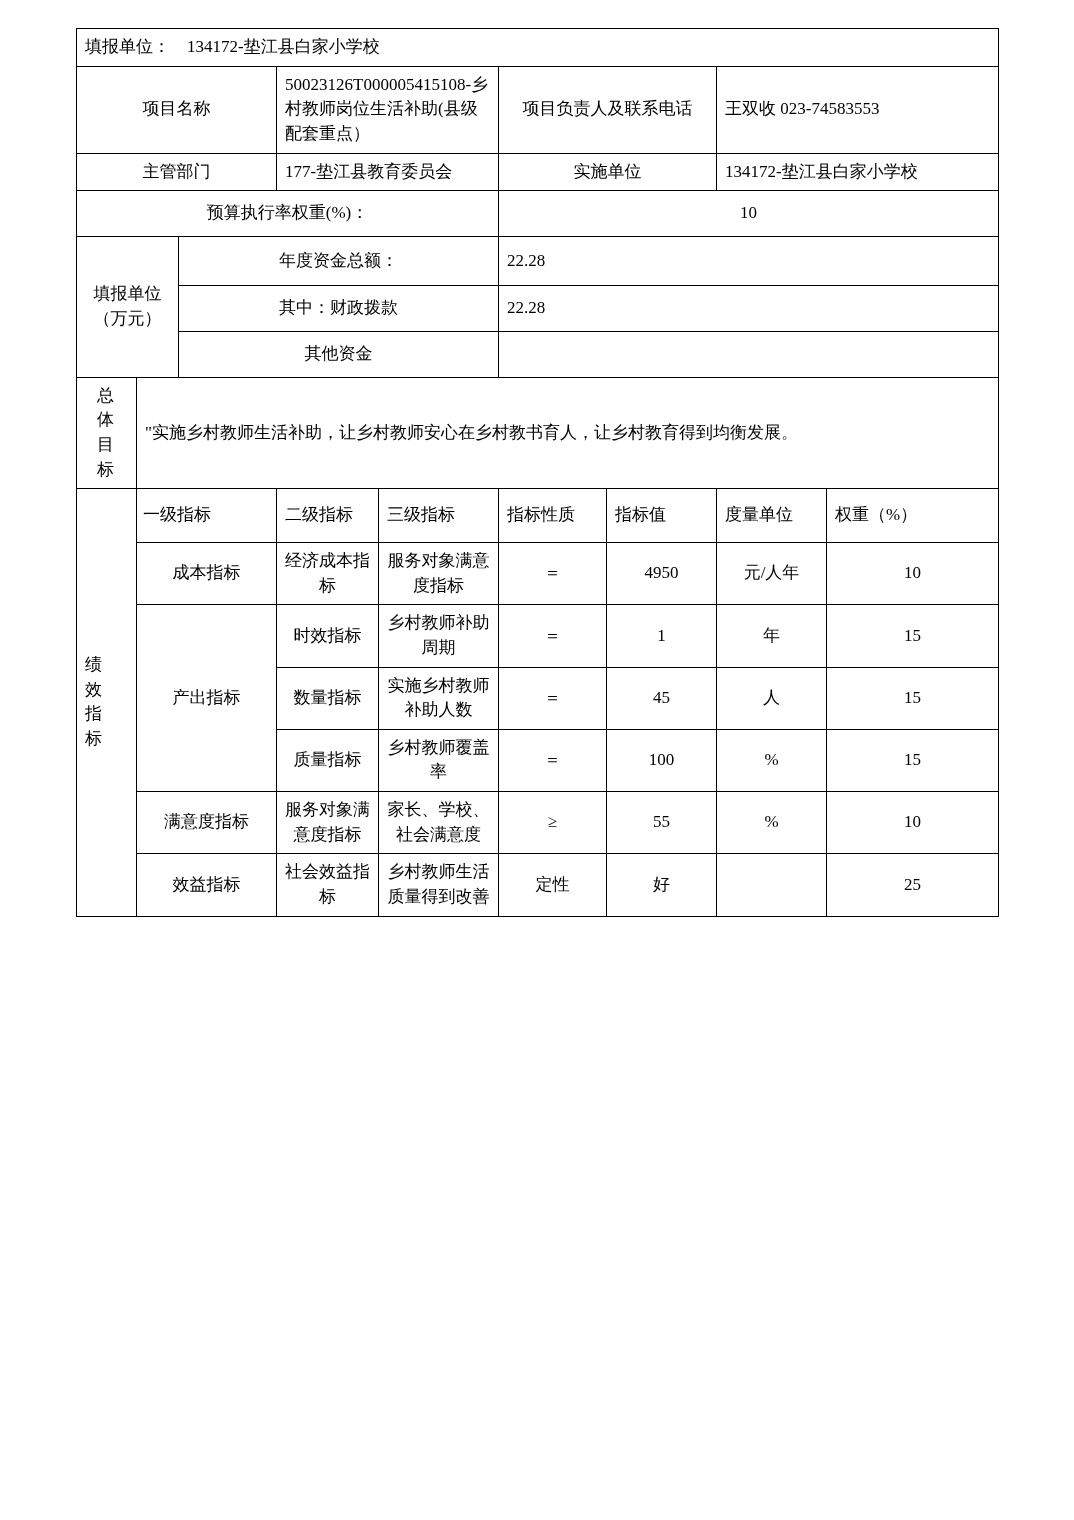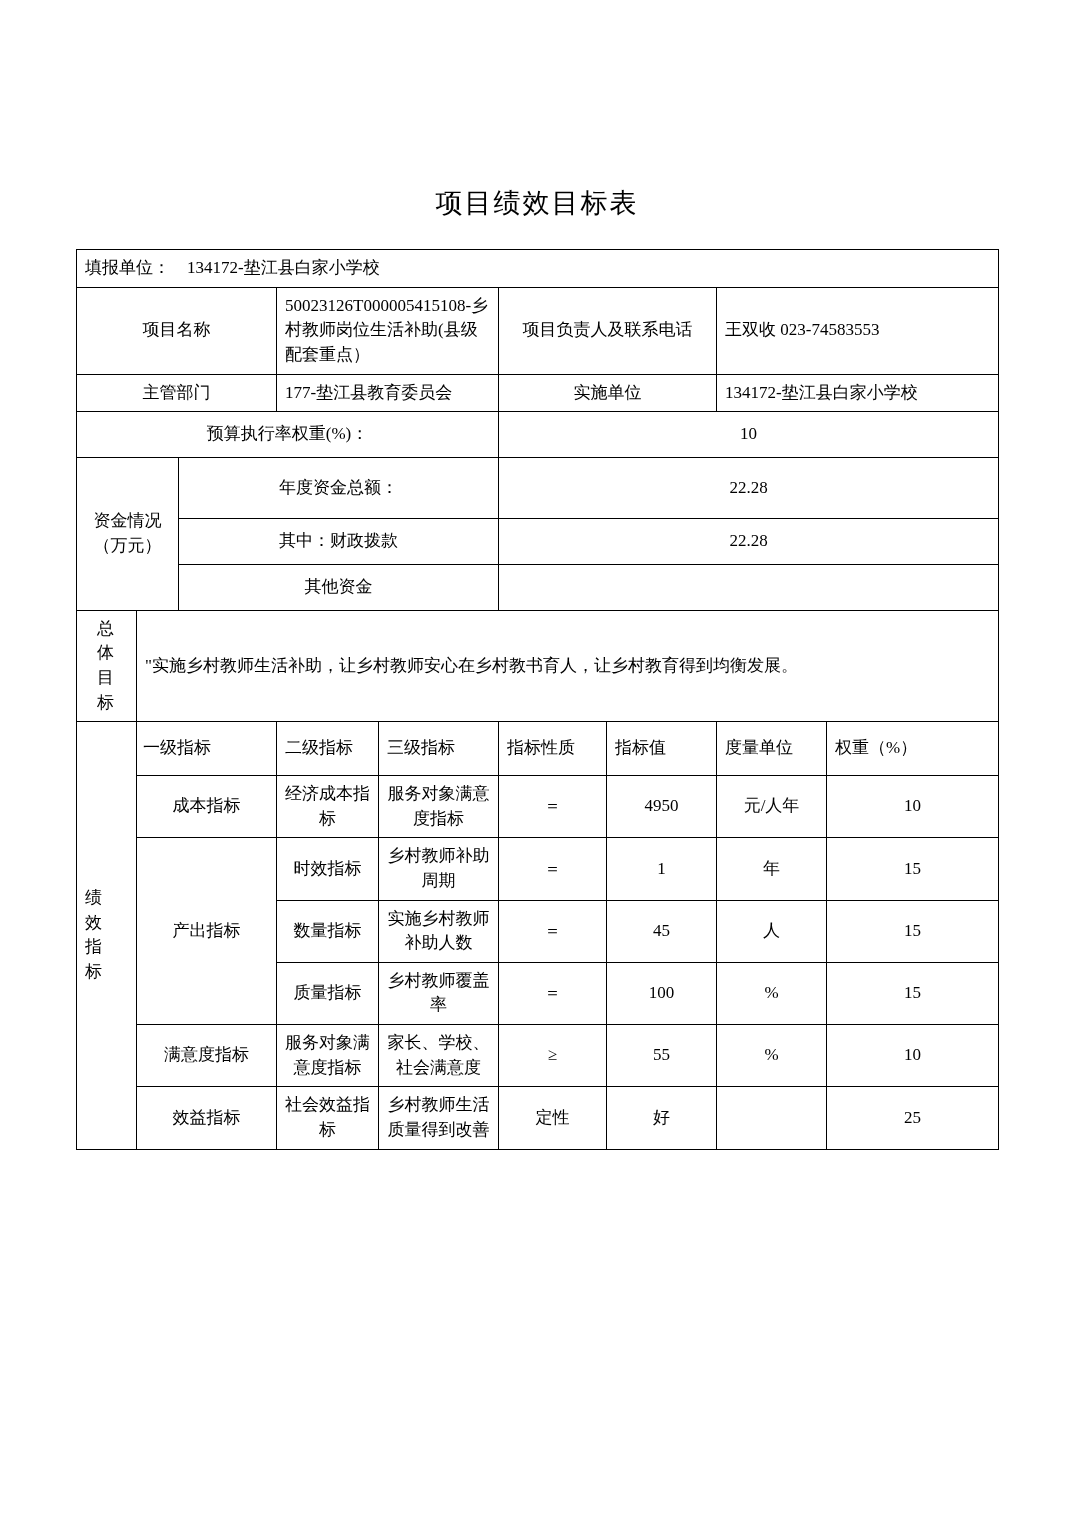--- a/index.html
+++ b/index.html
@@ -40,21 +40,21 @@
   }
   table.main td {
     border: 1px solid #000;
     font-size: 17px;
     padding: 6px 8px;
     vertical-align: middle;
     line-height: 1.45;
   }
   .c { text-align: center; }
   .l { text-align: left; }
-  .r { text-align: center; }
+  .r { text-align: left; }
   .pad-l { padding-left: 14px; }
   .pad-r { padding-right: 14px; }
 
   
   .vtext {
     text-align: center;
     letter-spacing: 2px;
     line-height: 1.5;
   }
   .vtext span {
@@ -69,21 +69,20 @@
     line-height: 1.6;
     padding: 14px 10px 14px 12px;
     text-align: left;
   }
 </style>
 </head>
 <body>
 
 <div class="page">
 
-  <div class="doc-title">项目绩效目标表</div>
 
   <table class="main">
     <colgroup>
       <col style="width:60px">
       <col style="width:42px">
       <col style="width:98px">
       <col style="width:102px">
       <col style="width:120px">
       <col style="width:108px">
       <col style="width:110px">
@@ -115,24 +114,24 @@
       <td class="l" colspan="3">134172-垫江县白家小学校</td>
     </tr>
 
     <tr>
       <td class="c" colspan="5" style="padding:10px 16px;">预算执行率权重(%)：</td>
       <td class="c" colspan="5">10</td>
     </tr>
 
     <tr>
       <td class="c" colspan="2" rowspan="3">
-        <div>资金情况</div>
+        <div>填报单位</div>
         <div>（万元）</div>
       </td>
-      <td class="c" colspan="3" style="padding:18px 8px;">年度资金总额：</td>
+      <td class="c" colspan="3" style="padding:12px 8px;">年度资金总额：</td>
       <td class="r pad-r" colspan="5">22.28</td>
     </tr>
     <tr>
       <td class="c" colspan="3" style="padding:10px 8px;">其中：财政拨款</td>
       <td class="r pad-r" colspan="5">22.28</td>
     </tr>
     <tr>
       <td class="c" colspan="3" style="padding:10px 8px;font-family:Liberation Serif, serif;">其他资金</td>
       <td class="r pad-r" colspan="5"></td>
     </tr>

